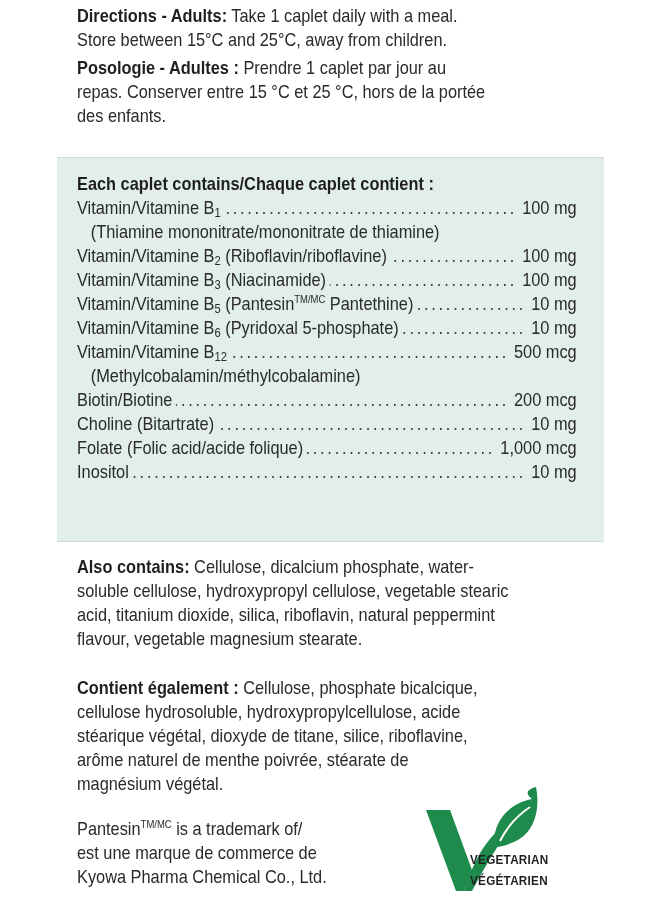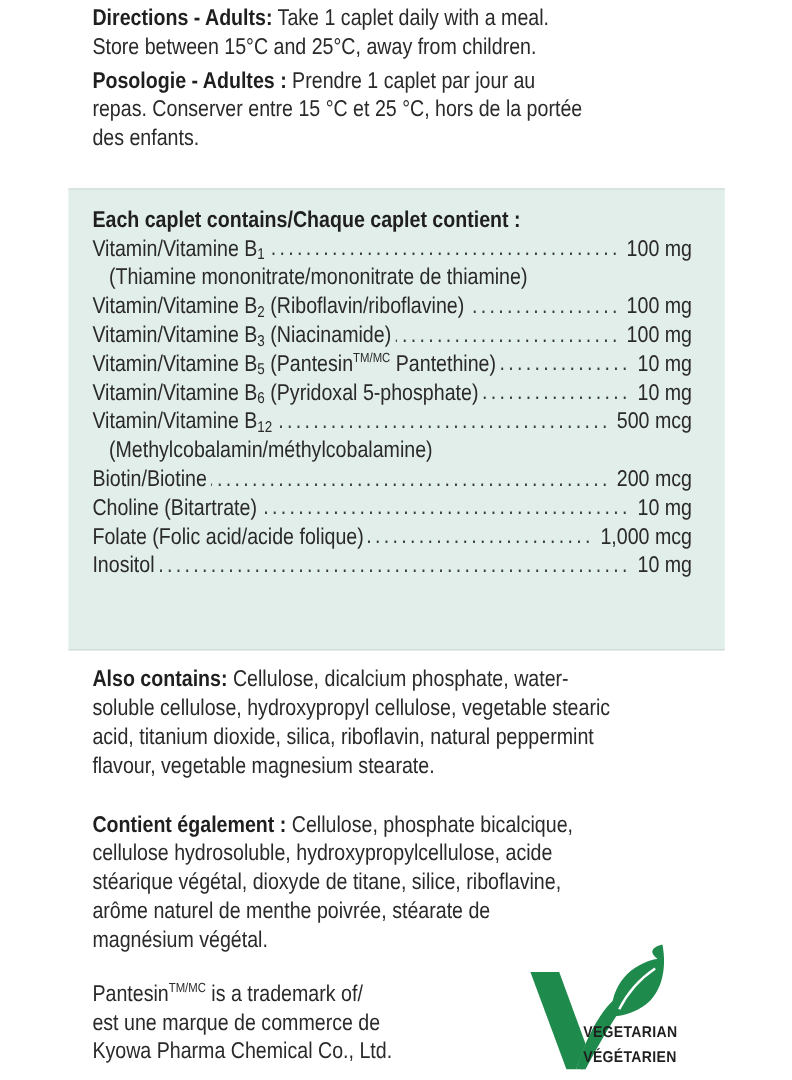--- a/index.html
+++ b/index.html
@@ -41,21 +41,21 @@
     }
     .row.sub .name { left: 16px; }
     sub.s { font-size: 13px; vertical-align: -3px; line-height: 0; }
     sup.tm { font-size: 11px; vertical-align: 7px; line-height: 0; }
 
     #also { top: 555px; }
     #contient { top: 676px; }
     #trademark { top: 817px; }
 
     #veg-logo {
-      position: absolute; left: 440px; top: 785px; width: 160px; height: 110px;
+      position: absolute; left: 424px; top: 785px; width: 160px; height: 110px;
     }
     #veg-logo .veg-text {
       position: absolute; left: 46px; font-weight: bold; font-size: 13px;
       color: #1f1f1f; letter-spacing: 0.3px; white-space: nowrap;
       transform: scaleX(0.9); transform-origin: left top;
     }
   </style>
 </head>
 <body>
 

